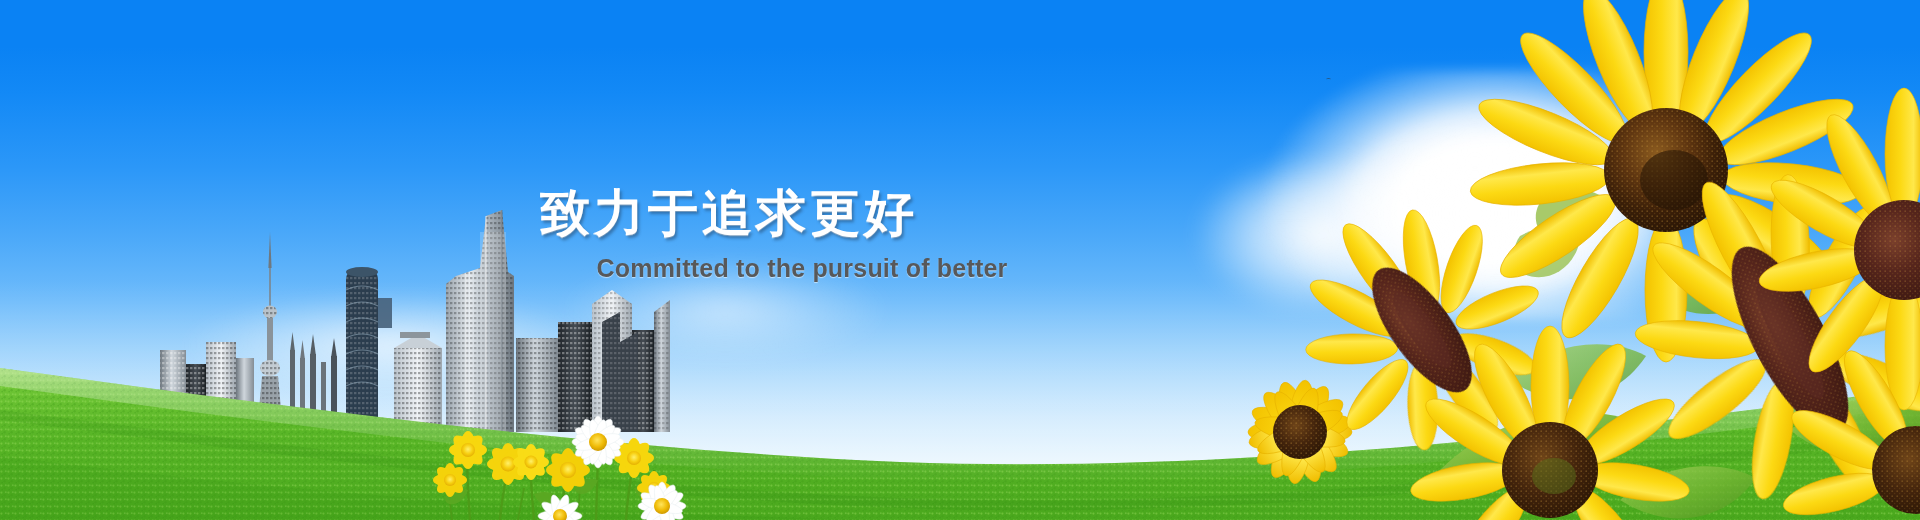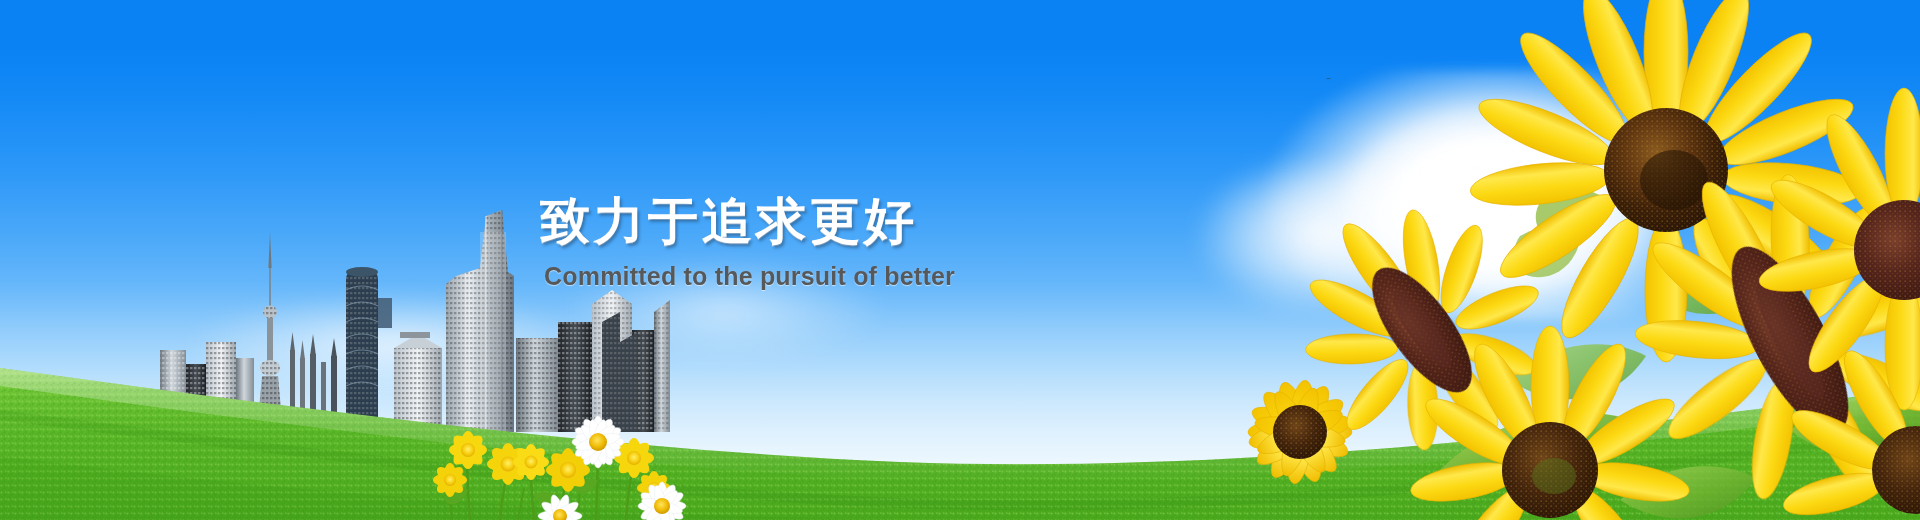--- a/index.html
+++ b/index.html
@@ -84,41 +84,42 @@
   
   .meadow{position:absolute; left:0; bottom:0; width:1920px; height:190px; overflow:hidden;}
   .meadow svg{position:absolute; left:0; bottom:0; width:1920px; height:190px; overflow:visible;}
 
   
   .sunflowers{position:absolute; right:0; top:0; width:720px; height:520px; overflow:hidden;}
   .sunflowers svg{position:absolute; right:-10px; top:0; width:740px; height:530px; overflow:visible;}
 
   
   .copy{
-    position:absolute; left:540px; top:194px; width:520px;
+    position:absolute; left:540px; top:186px; width:520px;
     text-align:left;
   }
   .headline{
     margin:0;
     font-size:50px;
     line-height:1.08;
     font-weight:bold;
     color:#ffffff;
     letter-spacing:4px;
     text-shadow:2px 3px 3px rgba(30,60,90,.45), 0 1px 0 rgba(255,255,255,.6);
     white-space:nowrap;
   }
   .subline{
     margin:14px 0 0 4px;
     font-size:25px;
     font-weight:bold;
     color:#57585a;
     letter-spacing:.2px;
     text-shadow:0 1px 1px rgba(255,255,255,.55);
     white-space:nowrap;
+    text-align:center;
   }
 </style>
 </head>
 <body>
 
 <div class="banner">
 
   <div class="sky"></div>
   <div class="sky-haze"></div>
 

